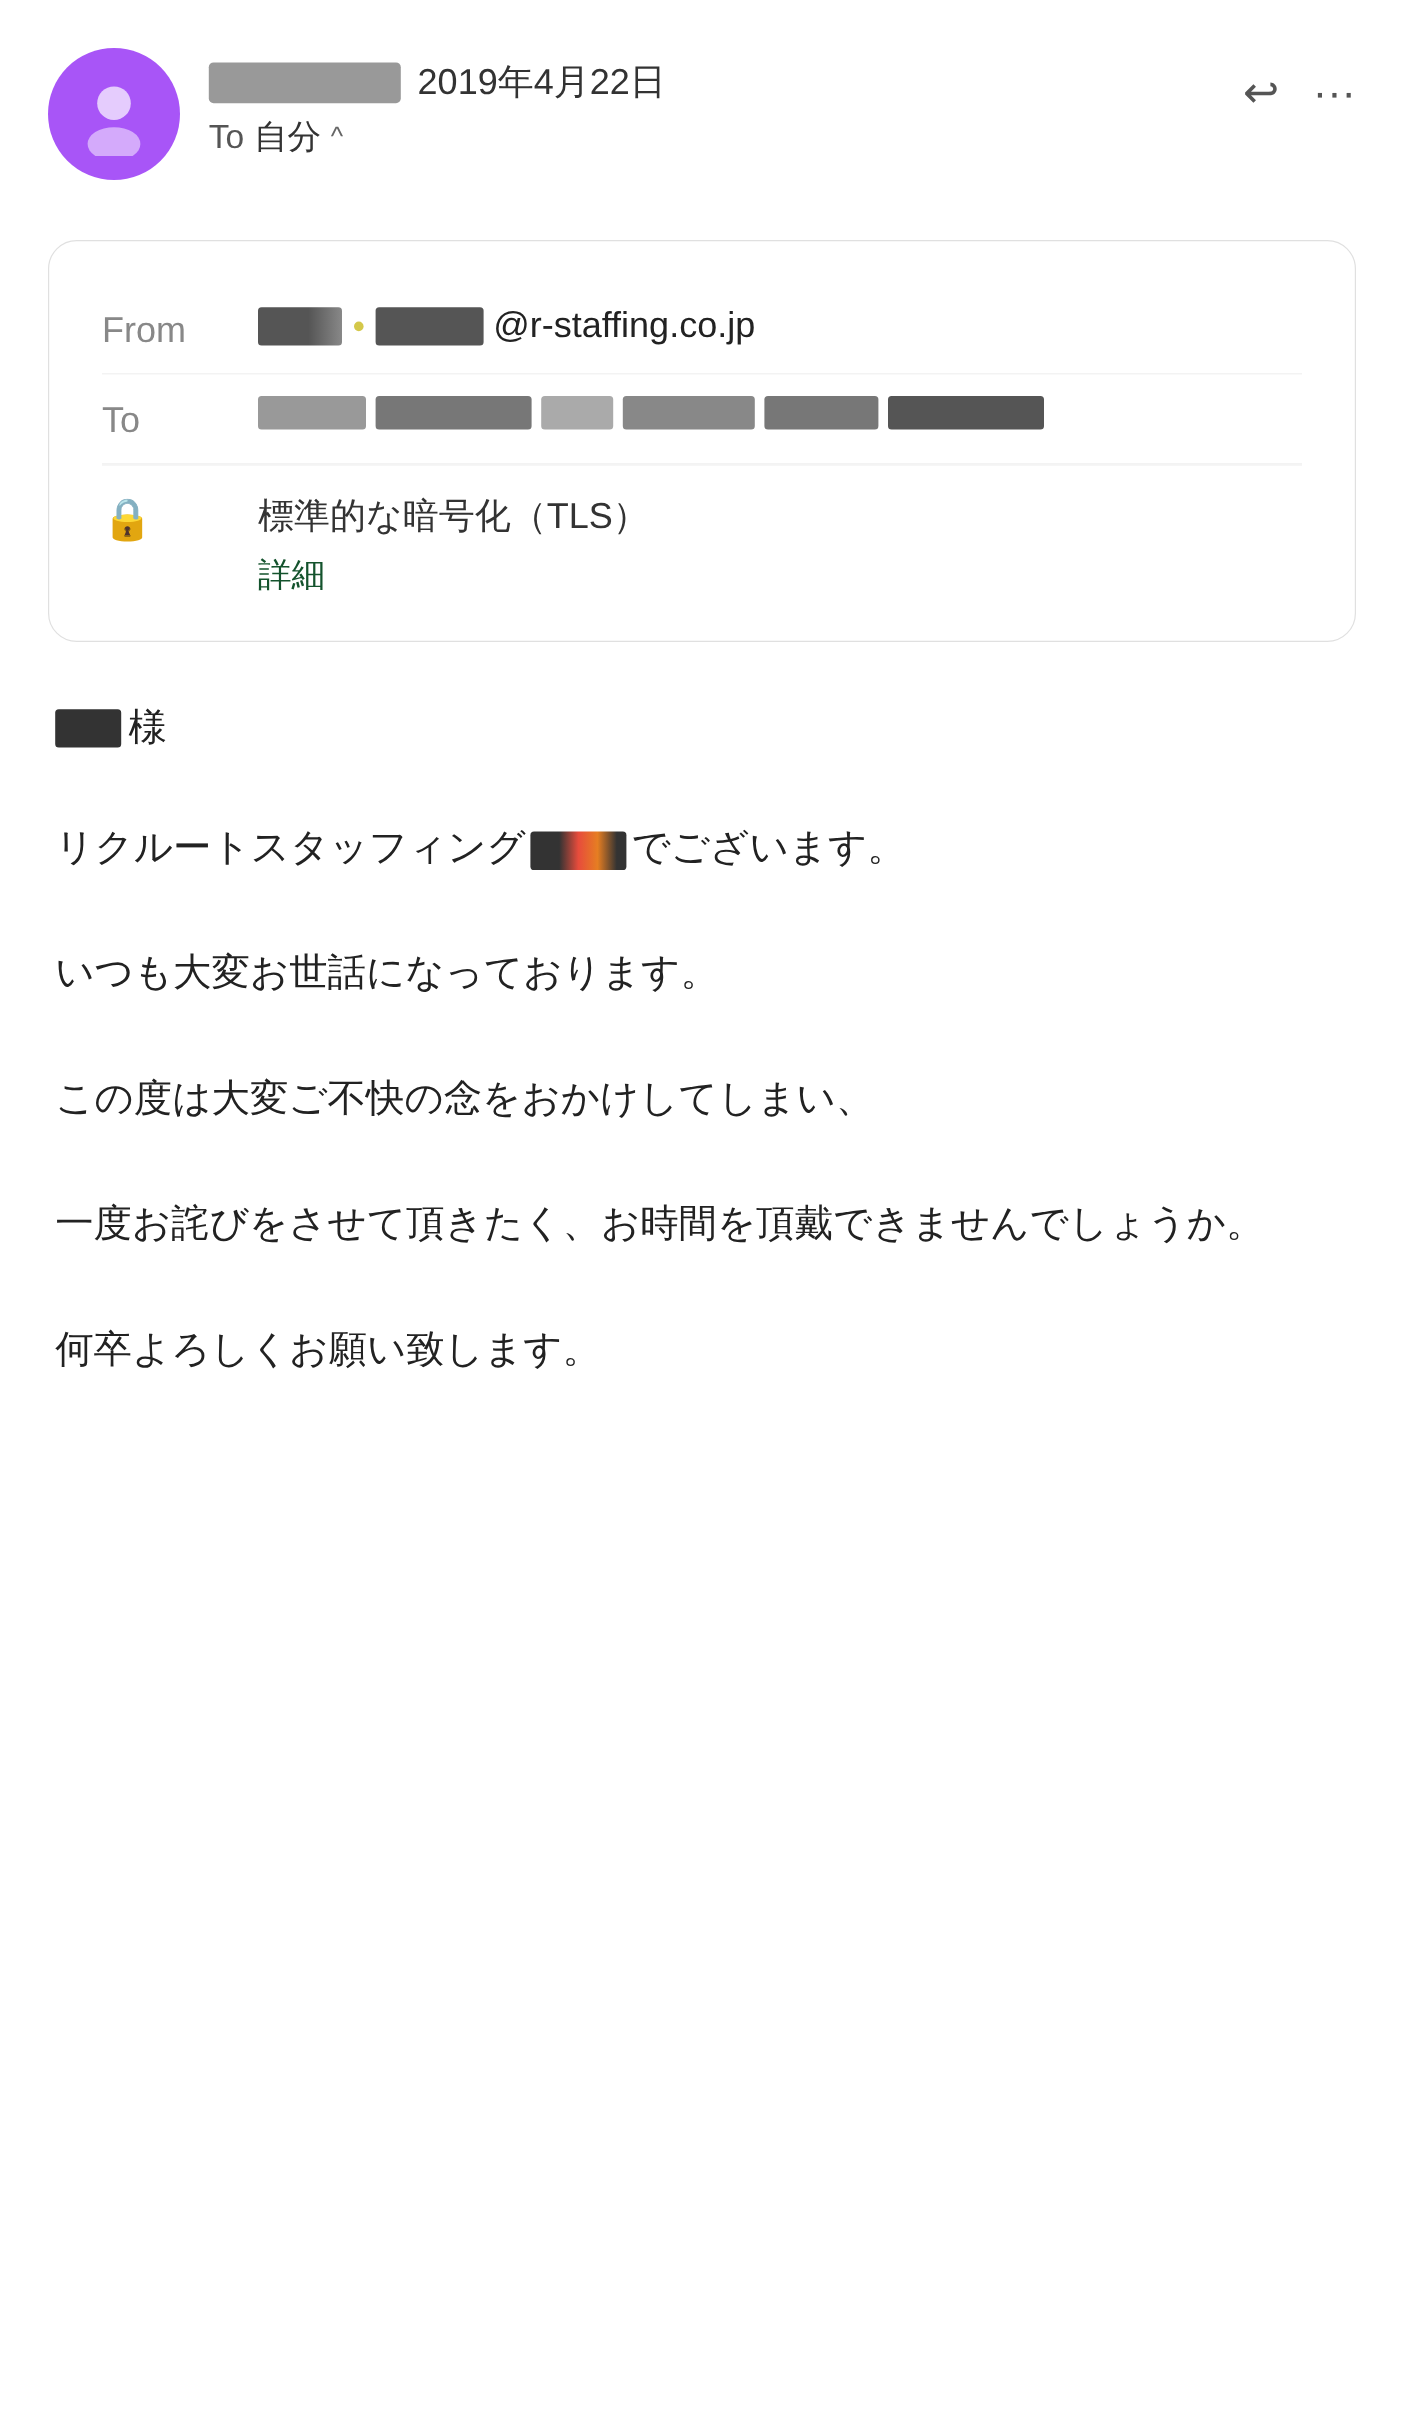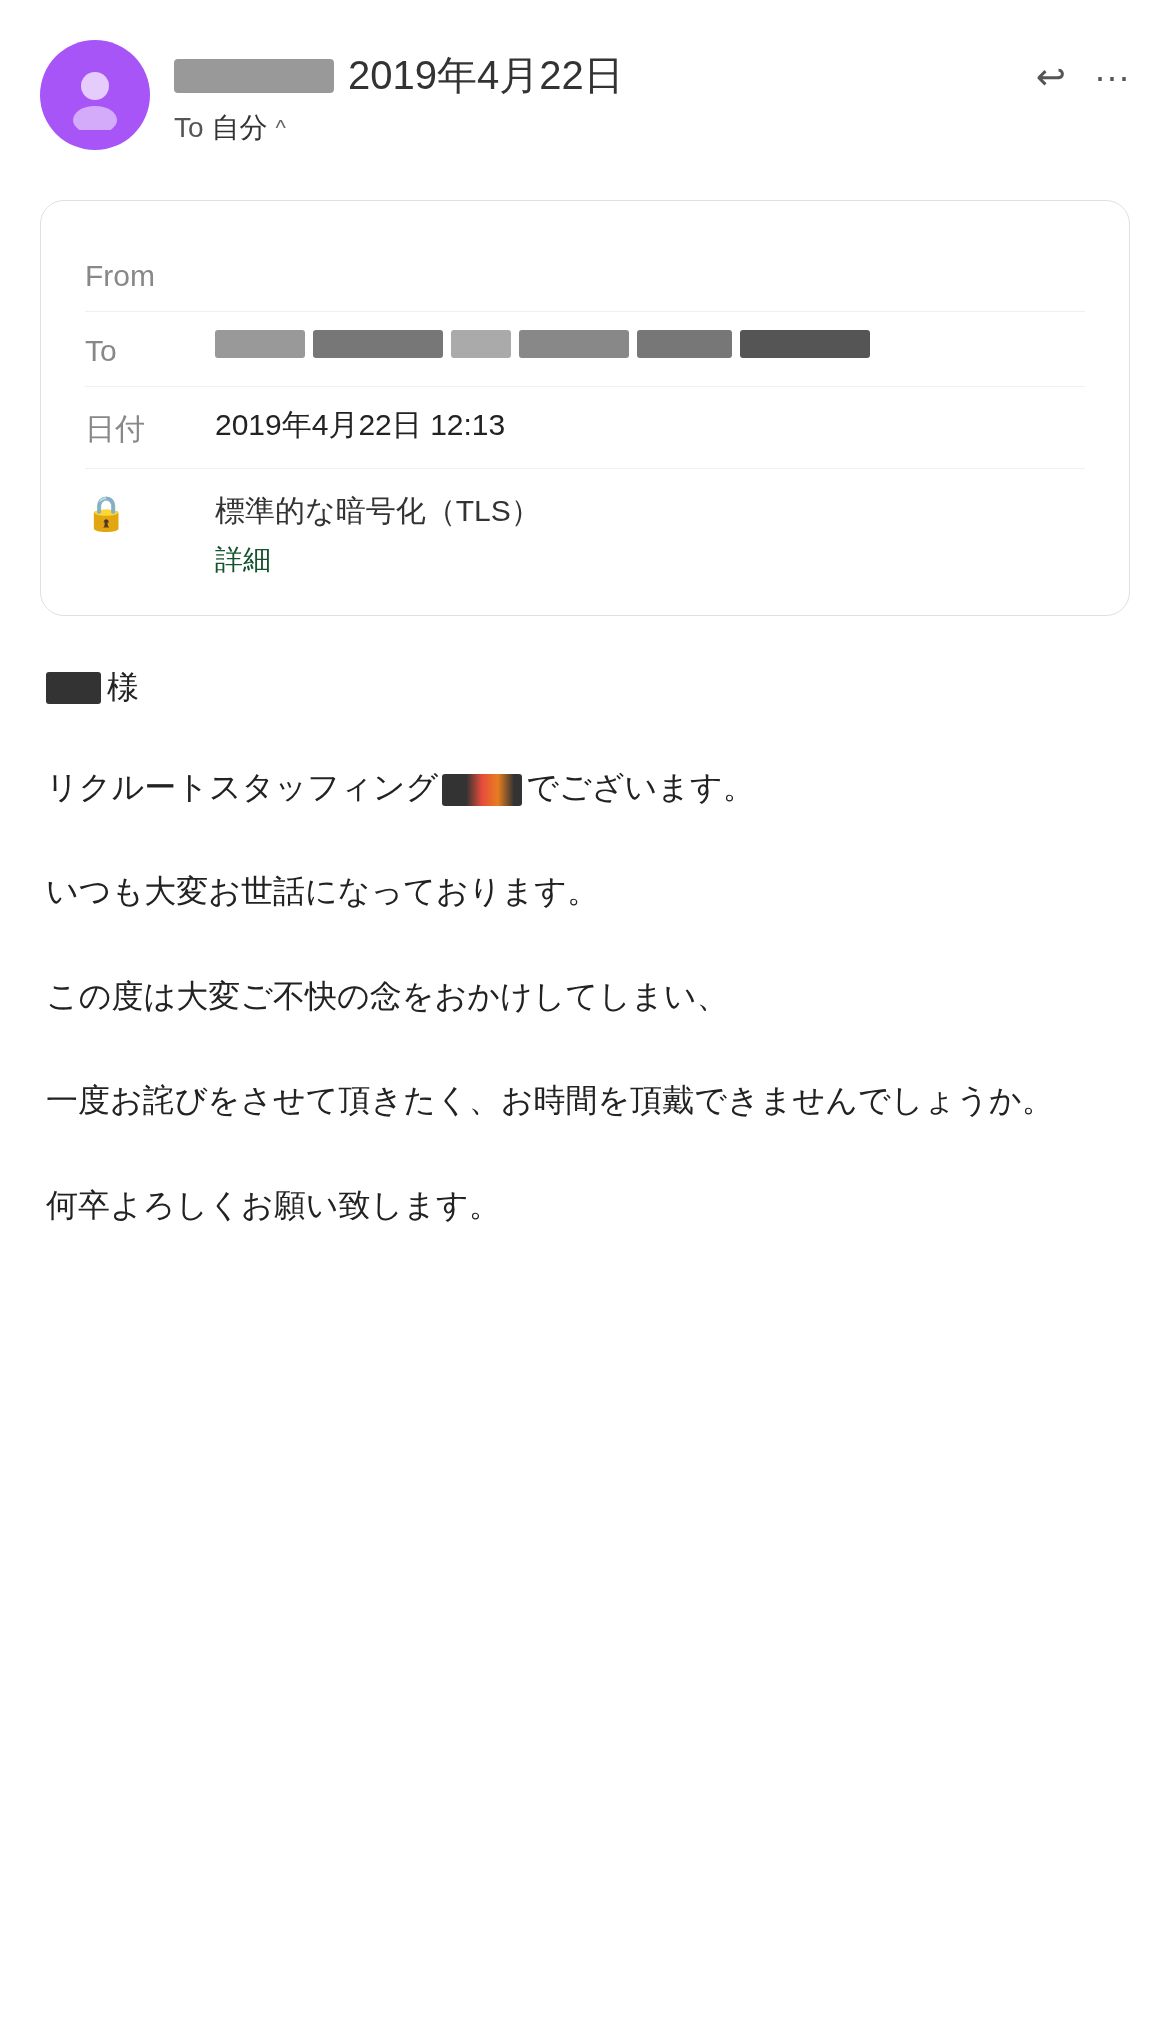--- a/index.html
+++ b/index.html
@@ -68,21 +68,21 @@
     .sender-name-redacted {
       display: inline-block;
       width: 160px;
       height: 34px;
       background-color: #999;
       border-radius: 4px;
       vertical-align: middle;
     }
 
     .sender-date {
-      font-size: 40px;
+      font-size: 30px;
       color: #333;
     }
 
     .to-line {
       font-size: 28px;
       color: #555;
       display: flex;
       align-items: center;
       gap: 8px;
     }
@@ -321,44 +321,46 @@
       <button class="action-btn">
         <span>···</span>
       </button>
     </div>
   </div>
 
   <div class="info-card">
 
     <div class="info-row">
       <span class="info-label">From</span>
+      <div class="info-value">
+        <span class="from-redacted-1"></span>
+        <span class="from-redacted-dot"></span>
+        <span class="from-redacted-2"></span>
+        <span class="from-email-domain">@r-staffing.co.jp</span>
+      </div>
     </div>
 
     <div class="info-divider"></div>
 
     <div class="info-row">
       <span class="info-label">To</span>
       <div class="info-value">
         <div class="to-redacted-container">
           <span class="redacted-block" style="width:90px;background:#999;"></span>
           <span class="redacted-block" style="width:130px;background:#777;"></span>
           <span class="redacted-block" style="width:60px;background:#aaa;"></span>
           <span class="redacted-block" style="width:110px;background:#888;"></span>
           <span class="redacted-block" style="width:95px;background:#777;"></span>
           <span class="redacted-block" style="width:130px;background:#555;"></span>
         </div>
       </div>
     </div>
 
     <div class="info-divider"></div>
 
-    <div class="info-row">
-      <span class="info-label">日付</span>
-      <span class="info-value">2019年4月22日 12:13</span>
-    </div>
 
     <div class="info-divider"></div>
 
     <div class="encryption-row">
       <div class="lock-icon-wrapper">
         <span class="lock-icon">🔒</span>
       </div>
       <div class="encryption-content">
         <div class="encryption-text">標準的な暗号化（TLS）</div>
         <a class="details-link" href="#">詳細</a>

